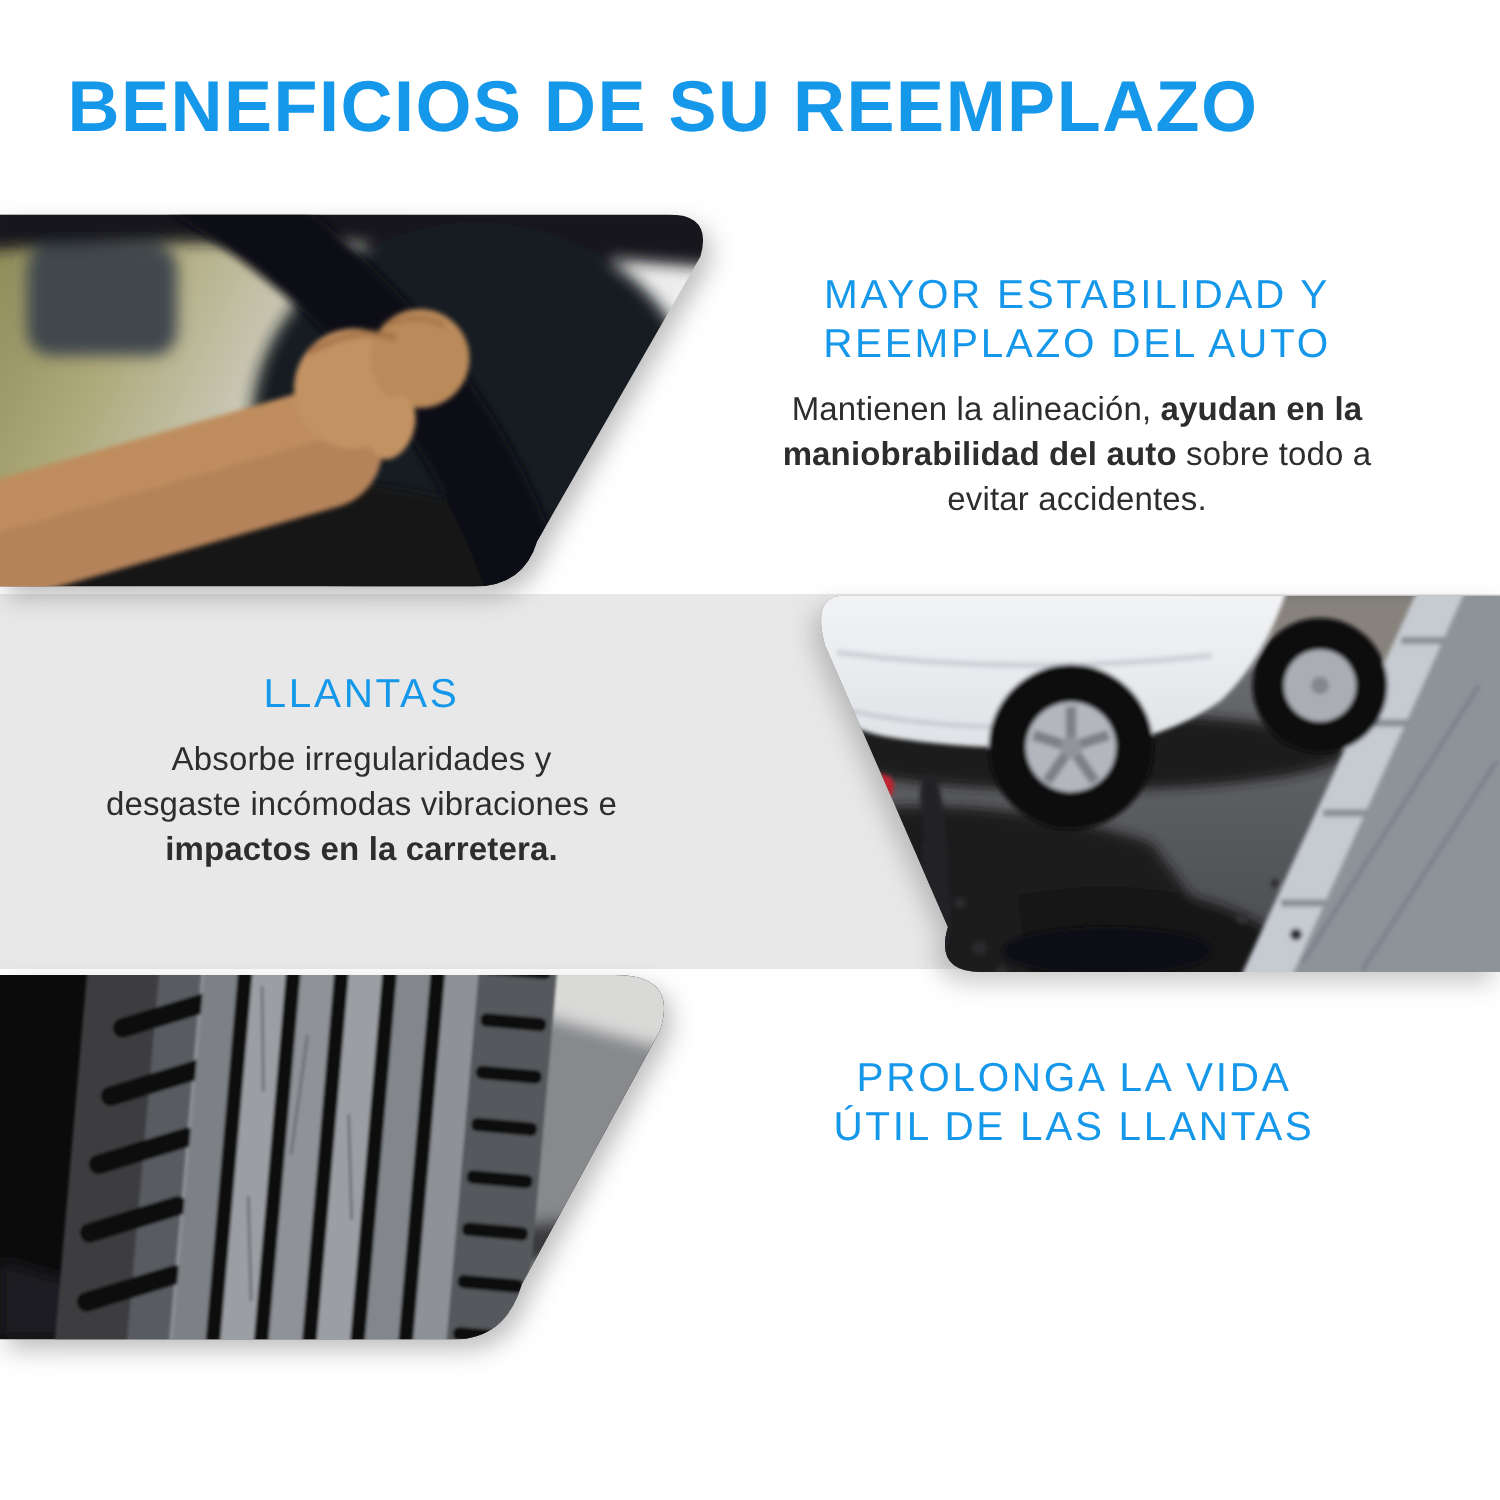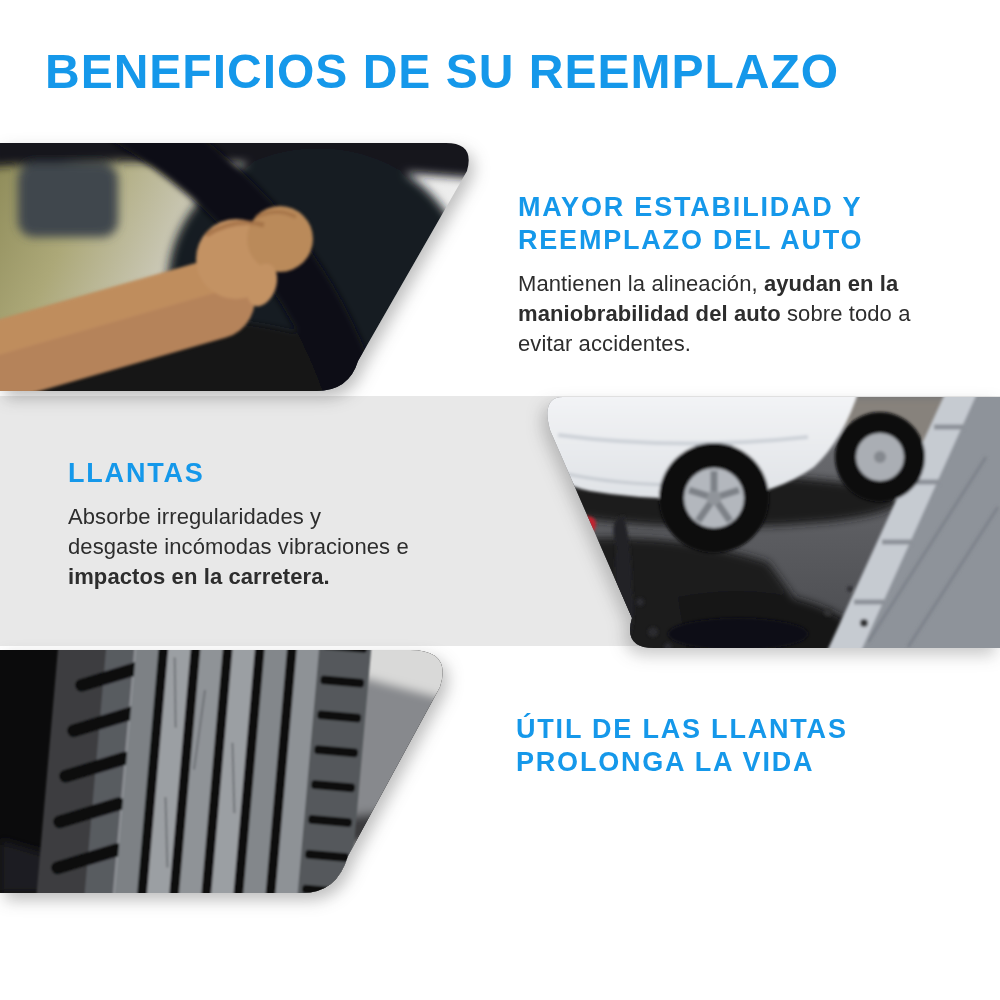--- a/index.html
+++ b/index.html
@@ -1,18 +1,18 @@
 <!DOCTYPE html>
 <html><head>
 <meta charset="utf-8">
 <style>
   html,body{margin:0;padding:0;background:#ffffff;}
   .canvas{
     position:relative;width:1000px;height:1000px;background:#ffffff;
-    font-family:"Liberation Sans",sans-serif;overflow:hidden;
+    font-family:"Liberation Sans",sans-serif;overflow:hidden;text-align:center;
     --accent:#1598ea;--band:#e8e8e8;--body-text:#2d2d2d;
   }
   .page-title{
     position:absolute;left:45px;top:44px;
     font-size:48px;font-weight:bold;letter-spacing:1px;
     color:var(--accent);white-space:nowrap;
   }
   .gray-band{
     position:absolute;left:0;top:396px;width:1000px;height:250px;
     background:var(--band);
@@ -20,22 +20,22 @@
   .photo{position:absolute;display:block;}
   .photo svg{display:block;width:100%;height:100%;}
   .photo-1{left:0;top:143px;width:475px;height:248px;filter:drop-shadow(5px 7px 8px rgba(40,40,40,.30));}
   .photo-2{left:528px;top:397px;width:472px;height:251px;filter:drop-shadow(-5px 7px 8px rgba(40,40,40,.25));}
   .photo-3{left:0;top:650px;width:460px;height:243px;filter:drop-shadow(5px 7px 8px rgba(40,40,40,.30));}
   .section-text{position:absolute;}
   .sec-1{left:518px;top:180px;width:400px;}
   .sec-2{left:68px;top:446px;width:346px;}
   .sec-3{left:516px;top:702px;width:400px;}
   .sec-heading{
-    color:var(--accent);font-weight:bold;font-size:27px;line-height:33px;
-    letter-spacing:1.8px;white-space:nowrap;margin-top:11px;
+    color:var(--accent);font-weight:normal;font-size:27px;line-height:33px;
+    letter-spacing:1.8px;white-space:nowrap;
   }
   .sec-body{
     margin-top:12px;color:var(--body-text);
     font-size:22px;line-height:30px;letter-spacing:0.1px;
   }
   .sec-body .seg-bold{font-weight:bold;}
 </style>
 </head>
 <body>
 
@@ -228,18 +228,18 @@
 
   <div class="section-text sec-2">
     <div class="sec-heading">
       <div>LLANTAS</div>
     </div>
     <div class="sec-body"><span>Absorbe irregularidades y desgaste incómodas vibraciones e </span><span class="seg-bold">impactos en la carretera.</span></div>
   </div>
 
   <div class="section-text sec-3">
     <div class="sec-heading">
+      <div>PROLONGA LA VIDA</div>
       <div>ÚTIL DE LAS LLANTAS</div>
-      <div>PROLONGA LA VIDA</div>
     </div>
   </div>
 
 </div>
 
 </body></html>

